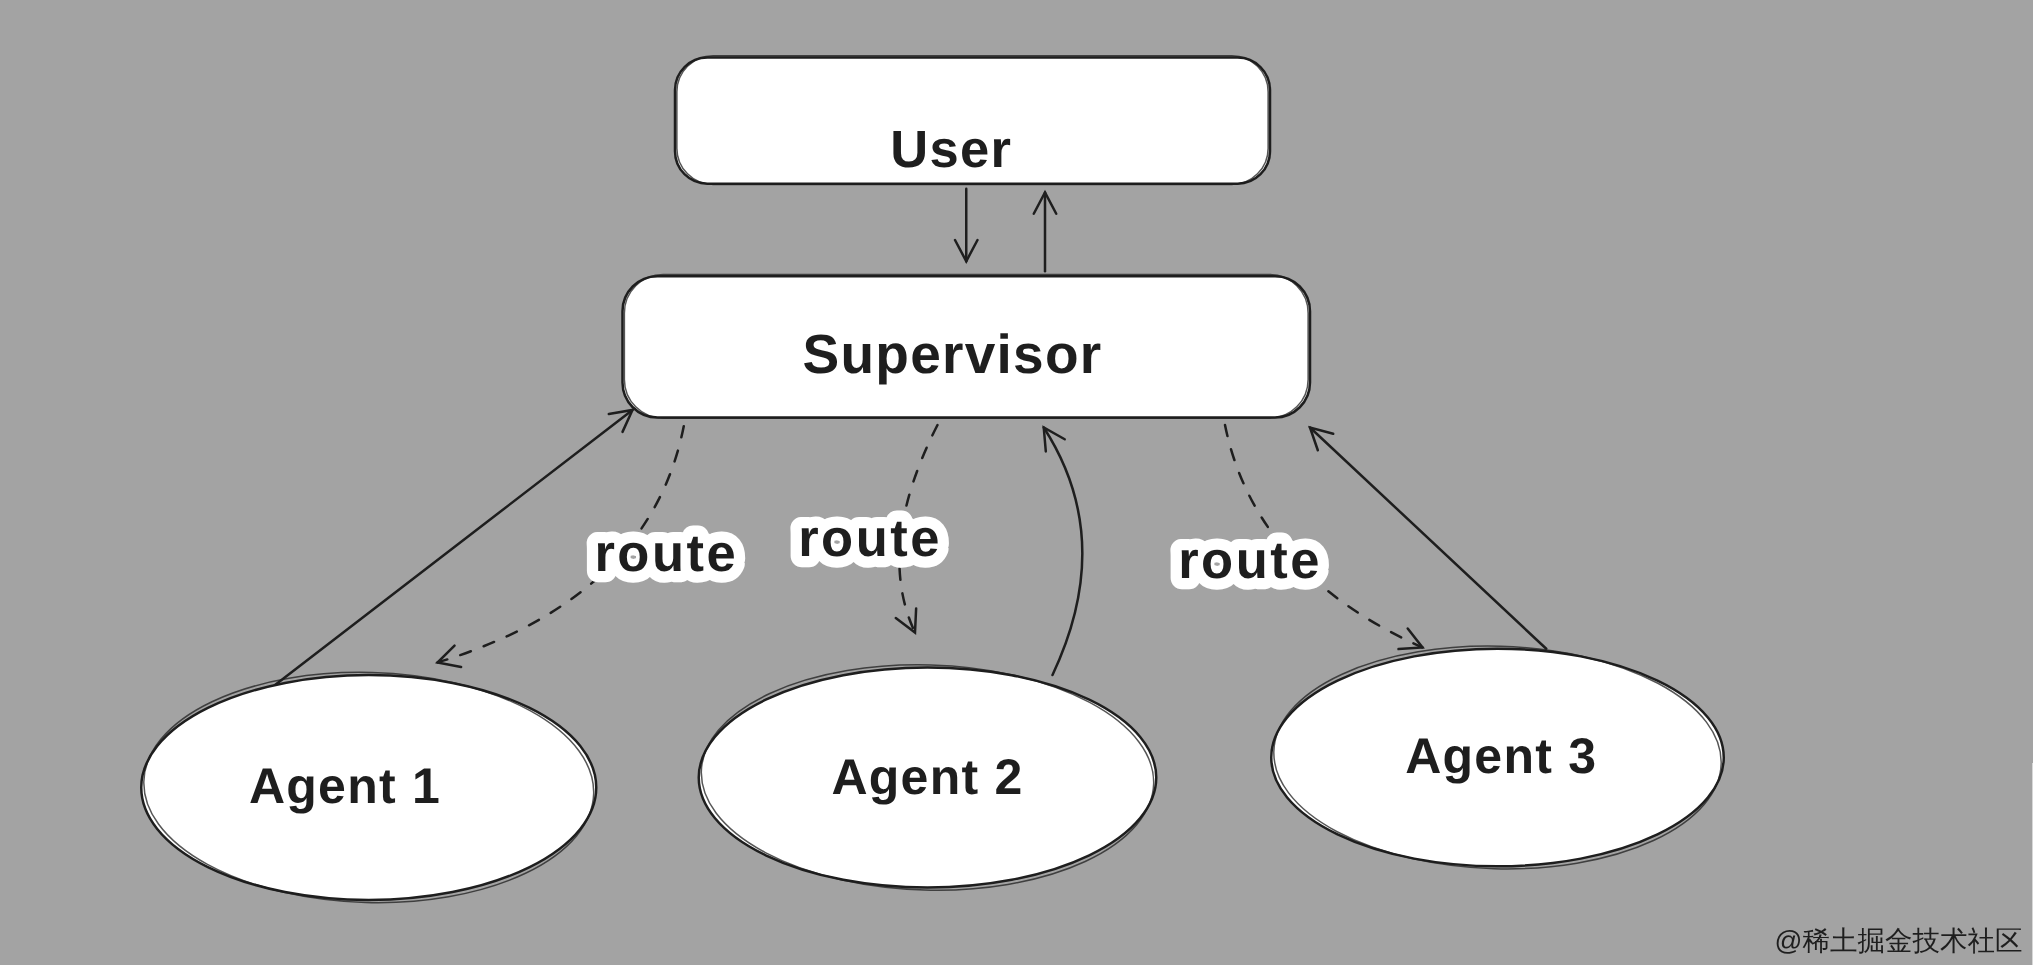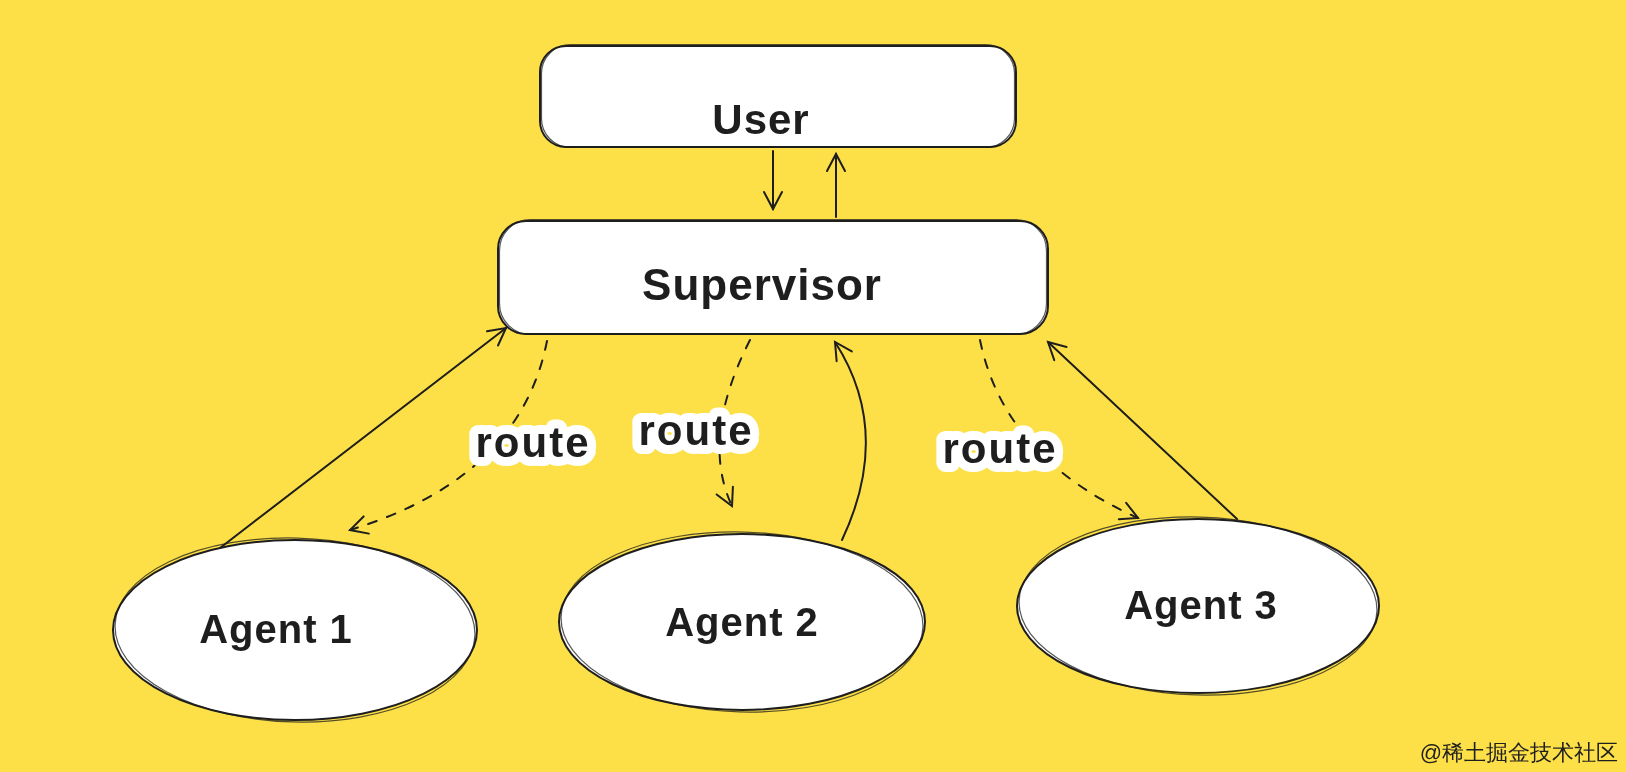--- a/index.html
+++ b/index.html
@@ -4,21 +4,21 @@
 <style>
   html, body {
     margin: 0;
     padding: 0;
     background: #ffffff;
   }
   .stage {
     position: relative;
     width: 1626px;
     height: 772px;
-    background: #fde047;
+    background: #a3a3a3;
     overflow: hidden;
   }
   svg text {
     font-family: "Liberation Sans", "DejaVu Sans", sans-serif;
     font-weight: 600;
     fill: #1e1e1e;
     user-select: none;
   }
   .edge {
     fill: none;

